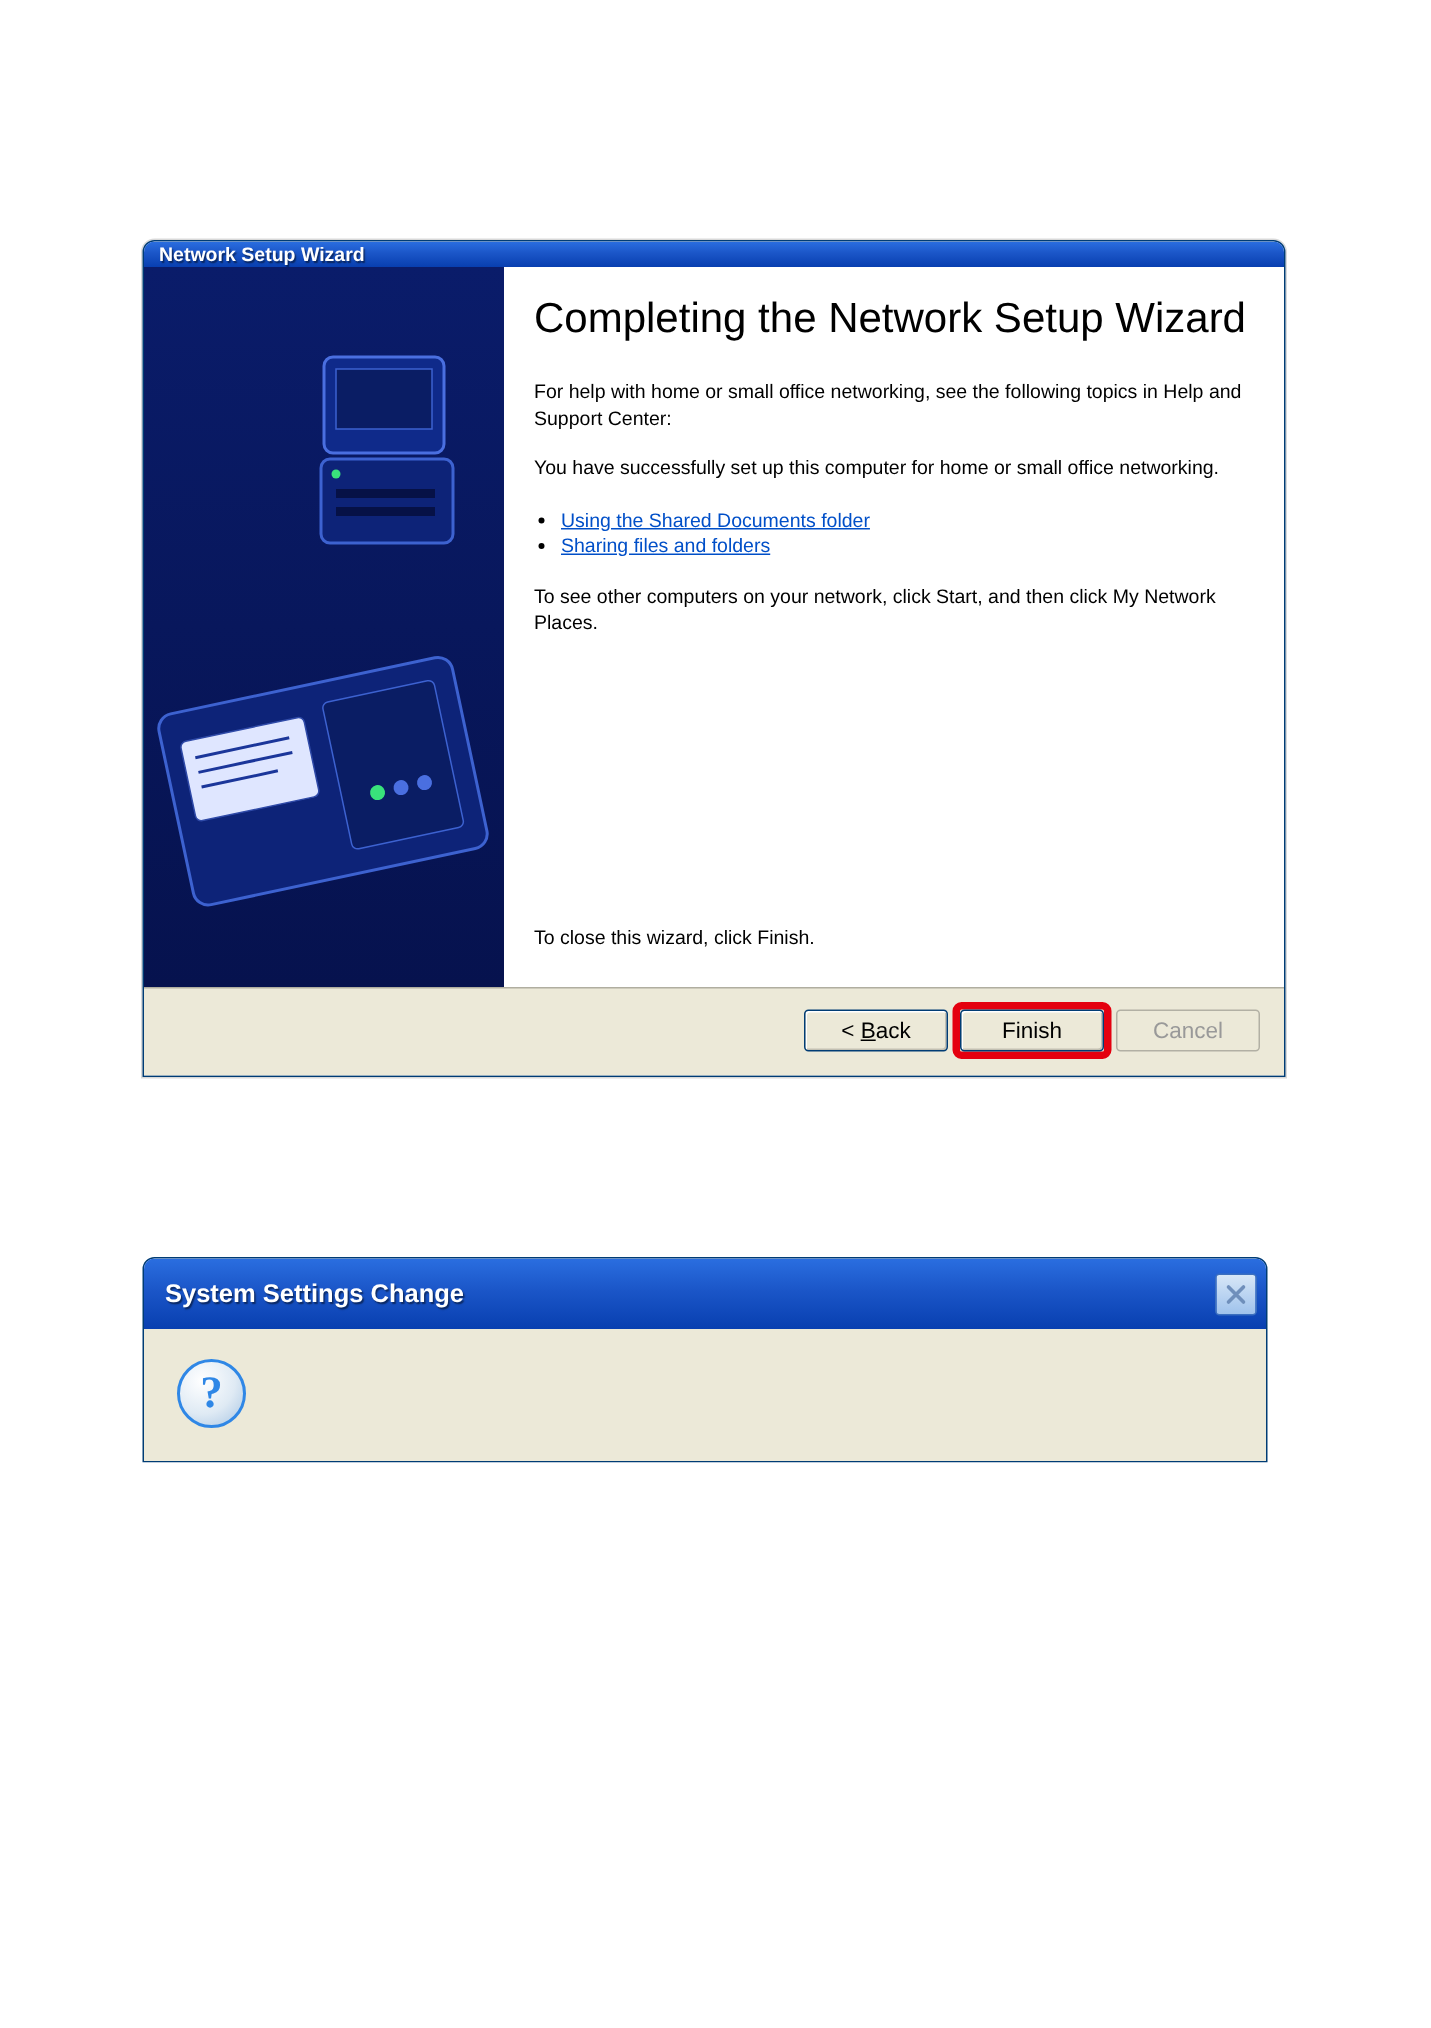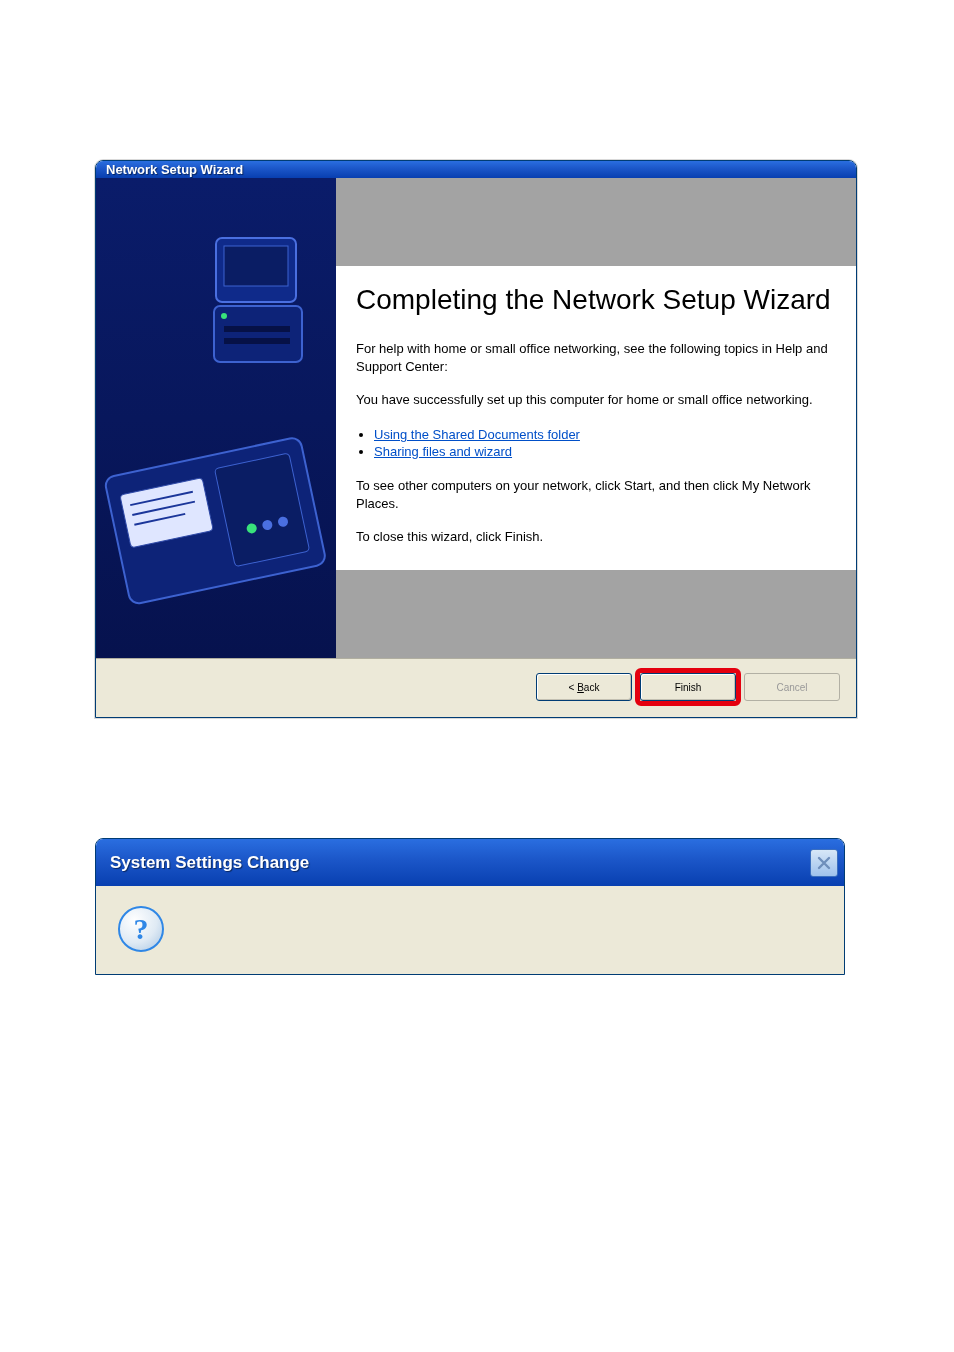--- a/index.html
+++ b/index.html
@@ -29,21 +29,20 @@
     font-weight: bold;
     font-size: 13px;
     display: flex;
     align-items: center;
     padding: 0 10px;
     text-shadow: 1px 1px 1px rgba(0,0,0,.5);
   }
   .wizard-body {
     display: flex;
     background: #a3a3a3;
-    align-items: center;
   }
   .side-graphic {
     width: 240px;
     height: 480px;
     background: linear-gradient(to bottom,#0a1c6a 0%,#06124e 100%);
     position: relative;
     flex: 0 0 240px;
   }
   .side-graphic svg { position:absolute; left:0; top:0; }
   .content {
@@ -88,21 +87,21 @@
     justify-content: flex-end;
     gap: 8px;
   }
   .xp-btn {
     min-width: 96px;
     height: 28px;
     background: #ece9d8;
     border: 1px solid #003c74;
     border-radius: 3px;
     font-family: Tahoma, Arial, sans-serif;
-    font-size: 10px;
+    font-size: 15px;
     color: #000;
     box-shadow: inset 1px 1px 0 #fff, inset -1px -1px 0 #c3c0b2;
     cursor: pointer;
   }
   .xp-btn.disabled {
     color: #999;
     border-color: #b2b0a4;
     cursor: default;
     box-shadow: none;
   }
@@ -219,21 +218,21 @@
             <circle cx="166" cy="80" r="5" fill="#4a6fe0"></circle>
           </g>
         </svg>
       </div>
       <div class="content">
         <h1>Completing the Network Setup Wizard</h1>
         <p>For help with home or small office networking, see the following topics in Help and Support Center:</p>
         <p>You have successfully set up this computer for home or small office networking.</p>
         <ul>
           <li><a href="#" class="help-link">Using the Shared Documents folder</a></li>
-          <li><a href="#" class="help-link">Sharing files and wizard</a></li>
+          <li><a href="#" class="help-link">Sharing files and folders</a></li>
         </ul>
         <p>To see other computers on your network, click Start, and then click My Network Places.</p>
         <div class="spacer"></div>
         <p class="closing-text">To close this wizard, click Finish.</p>
       </div>
     </div>
     <div class="button-bar">
       <button class="xp-btn">&lt; <span class="accel">B</span>ack</button>
       <span class="red-box">
         <button class="xp-btn">Finish</button>

